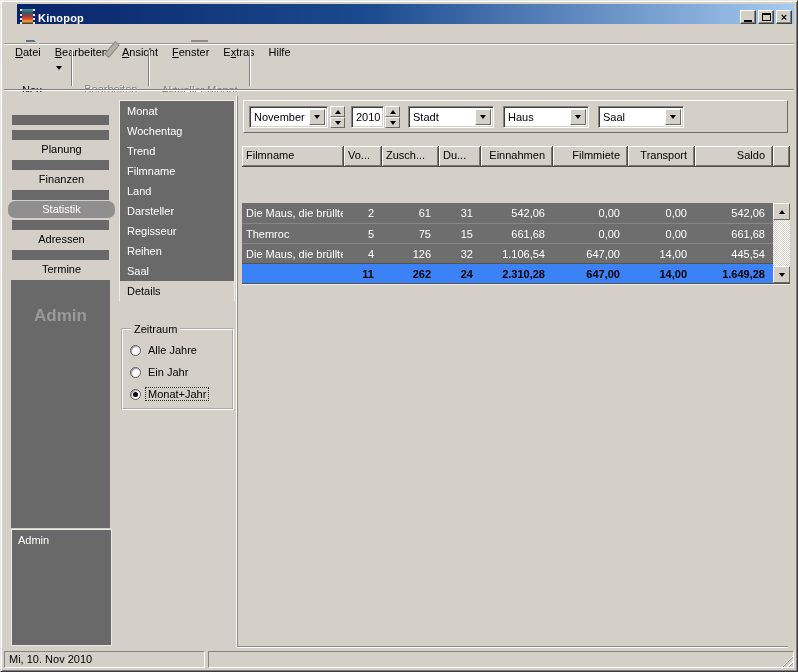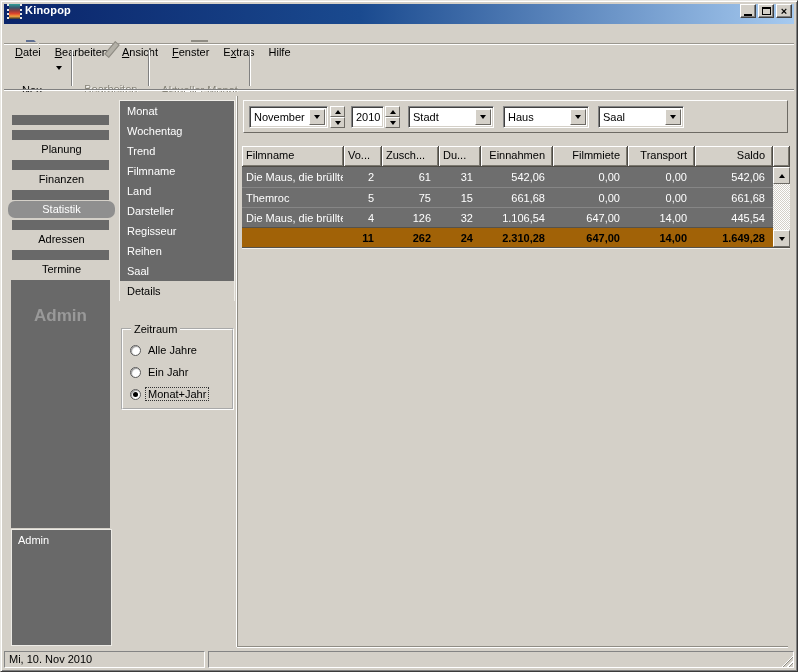--- a/index.html
+++ b/index.html
@@ -4,23 +4,23 @@
 <style>
   * { margin:0; padding:0; box-sizing:border-box; }
   html,body { width:798px; height:672px; overflow:hidden; }
   body { font-family:"Liberation Sans", sans-serif; font-size:11px; color:#000; }
 
   .window { position:absolute; left:0; top:0; width:798px; height:672px;
     background:#d4d0c8; border:1px solid; border-color:#e9e7e2 #3a3a3a #3a3a3a #e9e7e2;
     box-shadow: inset 1px 1px 0 #fff, inset -1px -1px 0 #808080; }
 
   
-  .titlebar { position:absolute; left:3px; top:3px; right:3px; height:20px;
+  .titlebar { position:absolute; left:16px; top:3px; right:3px; height:20px;
     background:linear-gradient(90deg,#0a246a 0%, #1a4a8f 45%, #a6caf0 100%);
-    display:flex; align-items:flex-start; padding:0 2px; }
+    display:flex; align-items:flex-end; padding:0 2px; }
   .app-icon { width:15px; height:15px; margin:0 3px 0 1px; flex:none;
     background:linear-gradient(180deg,#2f9e97 0%, #37576d 25%, #8f3b3f 45%, #e0452c 65%, #f0a23c 82%, #303030 100%);
     border-left:2px dotted #e8e8e8; border-right:2px dotted #e8e8e8; background-clip:padding-box; background-color:#333; }
   .title-text { color:#fff; font-weight:bold; flex:1; letter-spacing:.2px; }
   .winbtns { display:flex; gap:2px; }
   .winbtn { width:16px; height:14px; background:#d4d0c8; border:1px solid; border-color:#fff #404040 #404040 #fff;
     box-shadow: inset -1px -1px 0 #808080; display:flex; align-items:center; justify-content:center; position:relative; }
   .glyph-min { width:8px; height:2px; background:#000; margin-top:7px; }
   .glyph-max { width:9px; height:8px; border:1px solid #000; border-top:2px solid #000; }
   .glyph-close { font-size:11px; font-weight:bold; line-height:10px; }
@@ -113,25 +113,25 @@
 
   
   .table { position:absolute; left:4px; top:50px; width:548px;
     box-shadow:0 1px 0 #55524c, 0 2px 0 #f2f0ec; }
   .thead { display:flex; border-bottom:1px solid #4e4b45; }
   .hcell { height:20px; line-height:18px; background:#d4d0c8; padding:0 4px;
     border-right:1px solid #4e4b45;
     box-shadow:inset 1px 1px 0 #fff, inset -1px -1px 0 #7b786f; white-space:nowrap; overflow:hidden; }
   .trow { display:flex; height:20px; line-height:20px; background:#6e6e6e; color:#fff; }
   .trow + .trow { border-top:1px solid #868686; }
-  .trow.total { background:#a16207; color:#000; font-weight:bold; border-top:1px solid #55524c; }
+  .trow.total { background:#3b82f6; color:#000; font-weight:bold; border-top:1px solid #55524c; }
   .cell { padding:0 4px; white-space:nowrap; overflow:hidden; border-right:1px solid transparent; }
   .num { text-align:right; padding-right:7px; }
   .c0{width:102px}.c1{width:38px}.c2{width:57px}.c3{width:42px}.c4{width:72px}.c5{width:75px}.c6{width:67px}.c7{width:78px}.csb{width:17px}
-  .tbody { display:flex; }
+  .tbody { display:flex;margin-top:36px; }
   .rows { width:531px; }
   .scrollbar { width:17px; height:80px; display:flex; flex-direction:column;
     background-color:#d4d0c8;
     background-image:linear-gradient(45deg,#fff 25%,transparent 25%,transparent 75%,#fff 75%),
                      linear-gradient(45deg,#fff 25%,transparent 25%,transparent 75%,#fff 75%);
     background-size:2px 2px; background-position:0 0,1px 1px; }
   .sb-btn { height:17px; background:#d4d0c8; border:1px solid; border-color:#fff #6d6a64 #6d6a64 #fff;
     display:flex; align-items:center; justify-content:center; }
   .sb-track { flex:1; }
 

